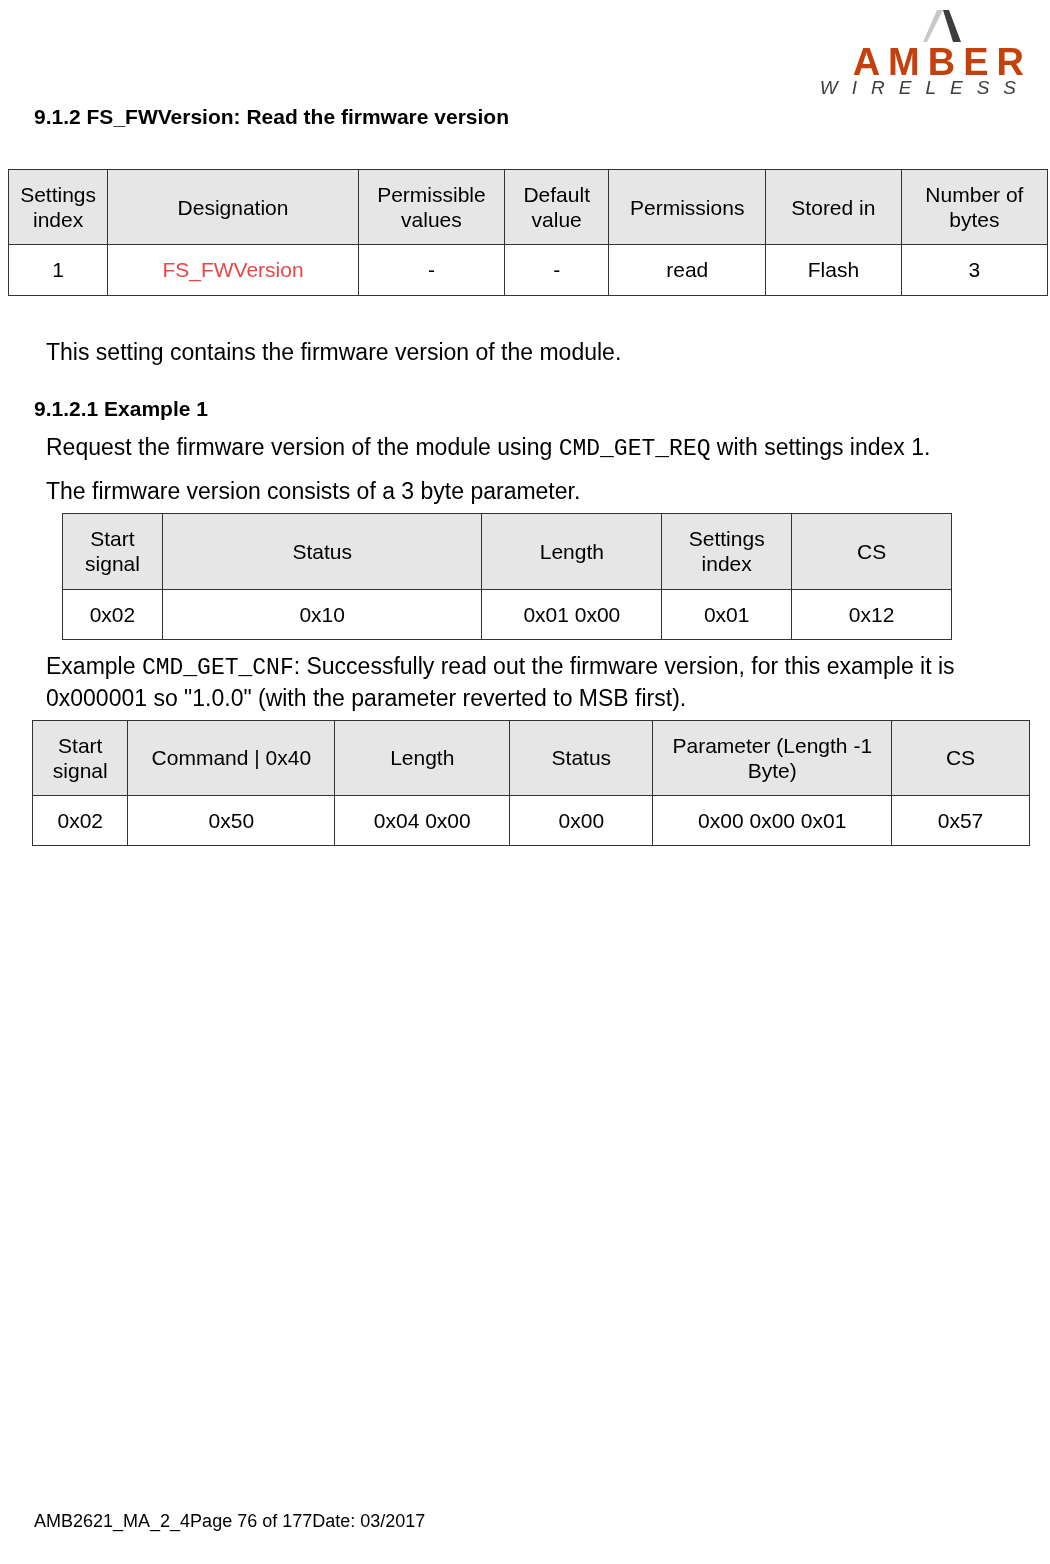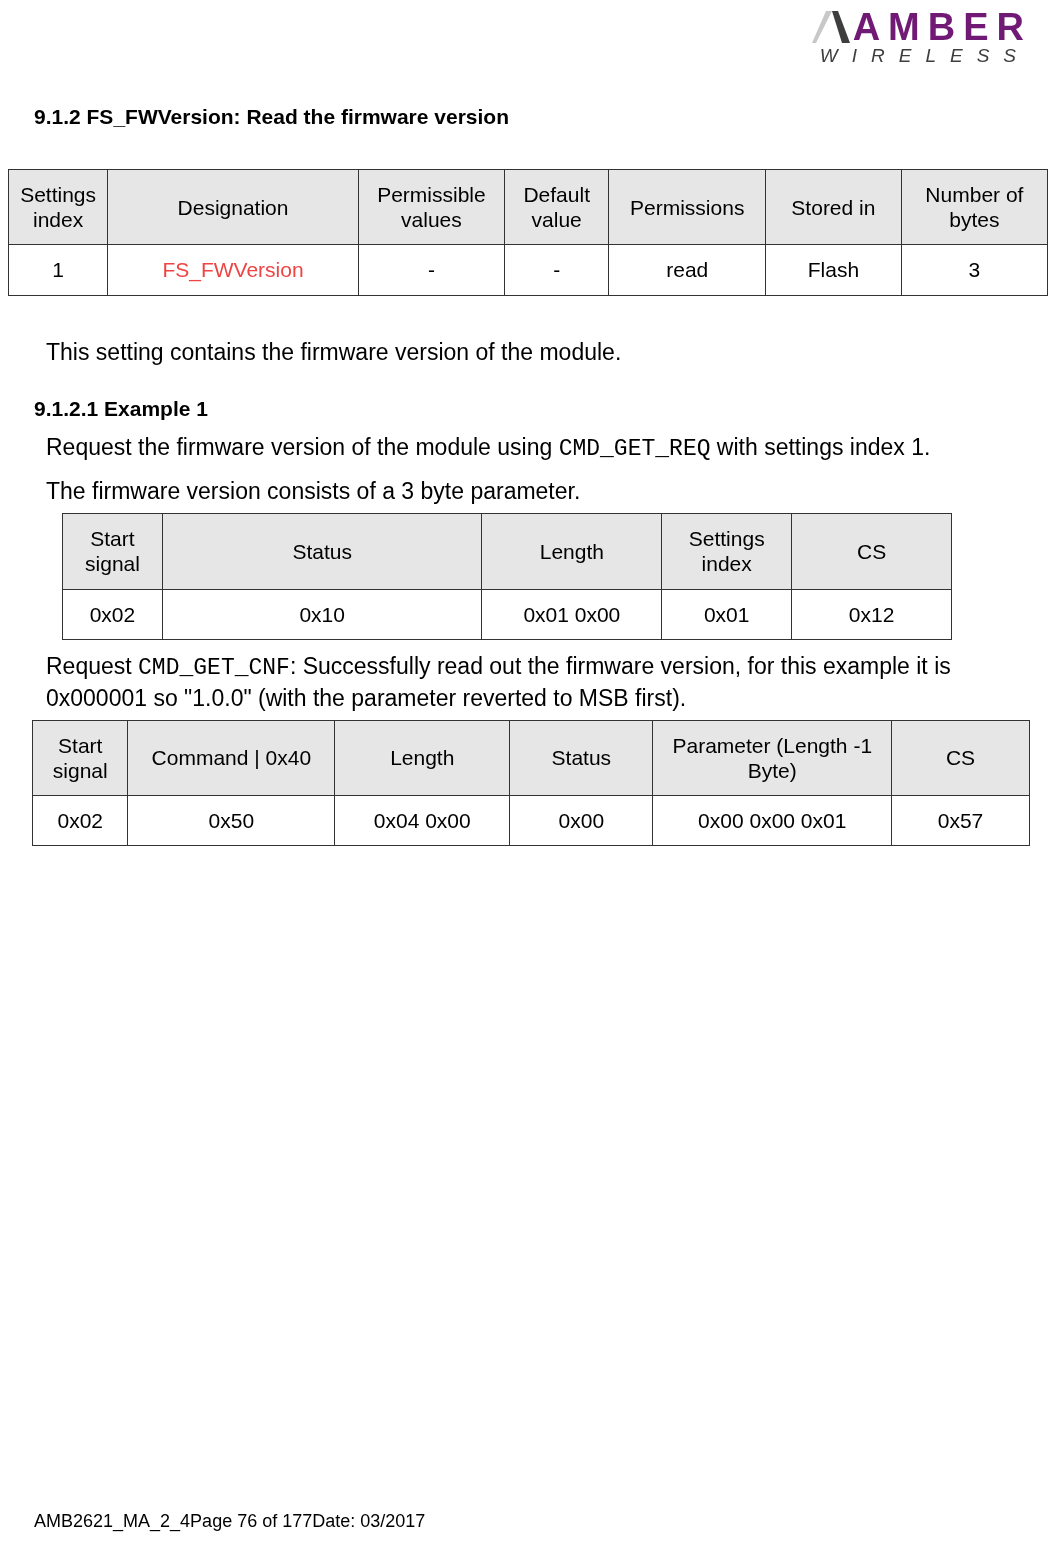--- a/index.html
+++ b/index.html
@@ -21,26 +21,27 @@
     position: absolute;
     top: 10px;
     right: 18px;
     width: 290px;
     text-align: right;
   }
   .logo .brand-line1 {
     font-size: 38px;
     font-weight: 900;
     letter-spacing: 8px;
-    color: #701a75;
+    color: #c2410c;
     line-height: 0.9;
     display: inline-flex;
     align-items: center;
     justify-content: flex-end;
     gap: 3px;
+    flex-direction: column;
   }
   .logo .brand-line1 svg {
     flex-shrink: 0;
   }
   .logo .brand-line2 {
     font-size: 19px;
     font-weight: 400;
     letter-spacing: 14px;
     color: #3e3e3e;
     margin-top: -2px;
@@ -193,21 +194,21 @@
         <td>0x02</td>
         <td>0x10</td>
         <td>0x01 0x00</td>
         <td>0x01</td>
         <td>0x12</td>
       </tr>
     </tbody>
       </table>
 
     <div class="para">
-      <span>Request </span><span class="mono">CMD_GET_CNF</span><span>: Successfully read out the firmware version, for this example it is 0x000001 so "1.0.0" (with the parameter reverted to MSB first).</span>
+      <span>Example </span><span class="mono">CMD_GET_CNF</span><span>: Successfully read out the firmware version, for this example it is 0x000001 so "1.0.0" (with the parameter reverted to MSB first).</span>
     </div>
 
     <table class="data full gap-sm">
       <colgroup>
         <col style="width:90px">
           <col style="width:195px">
           <col style="width:165px">
         <col style="width:135px">
           <col style="width:225px">
           <col style="width:130px">

